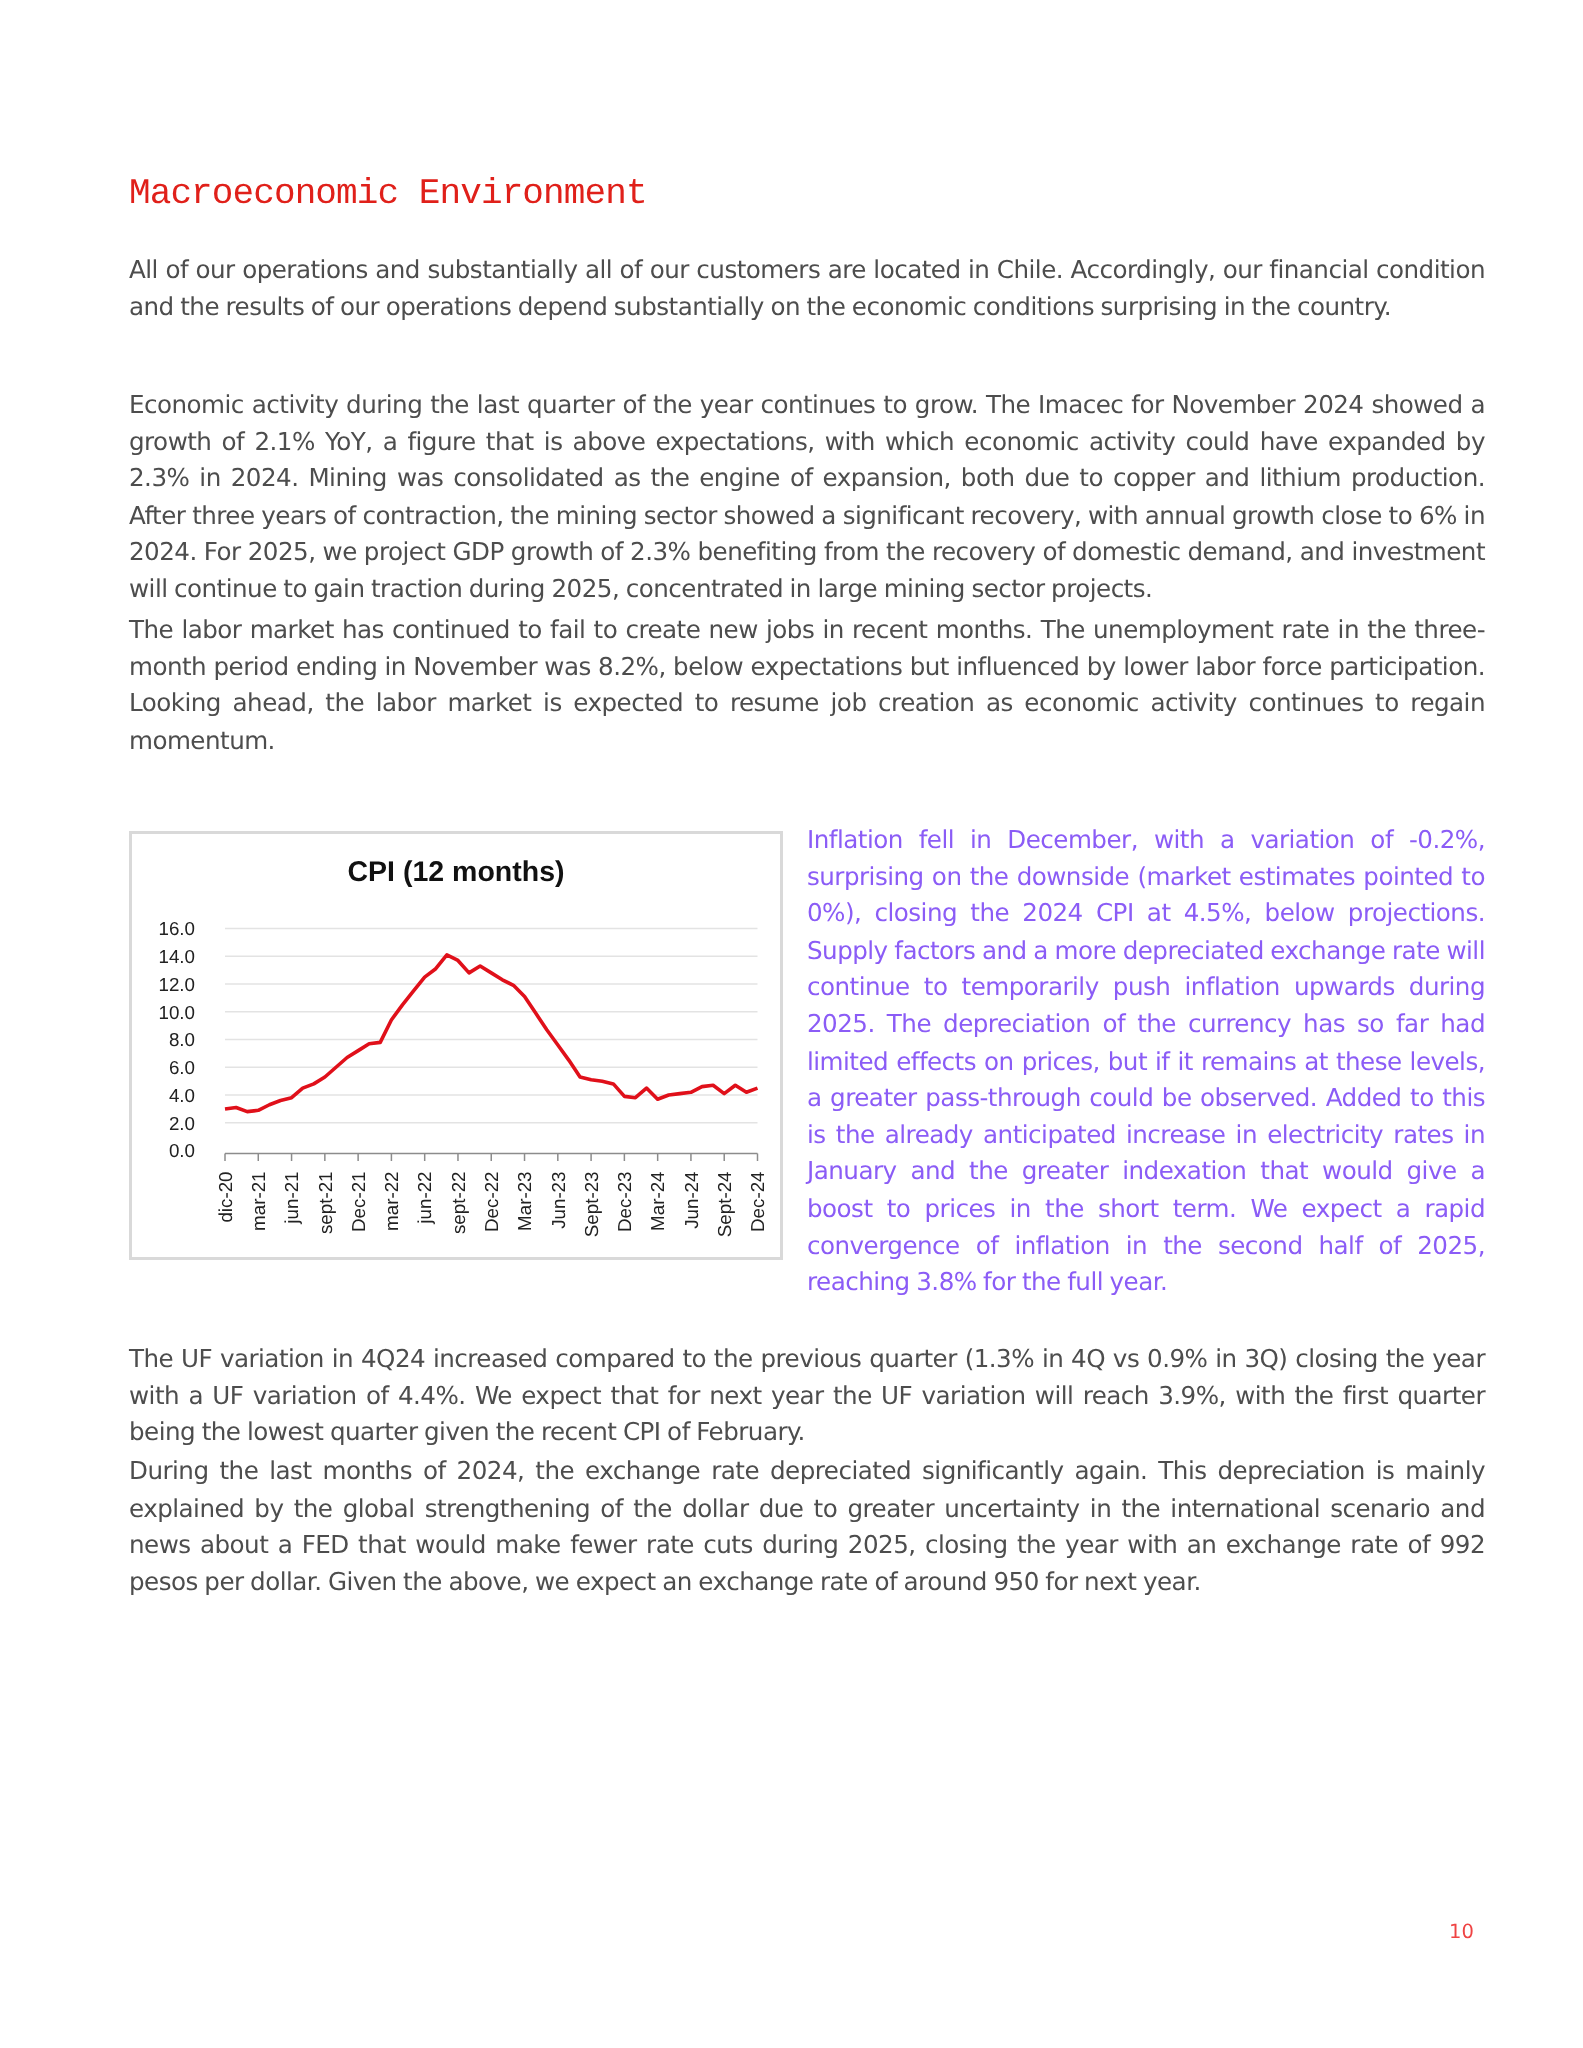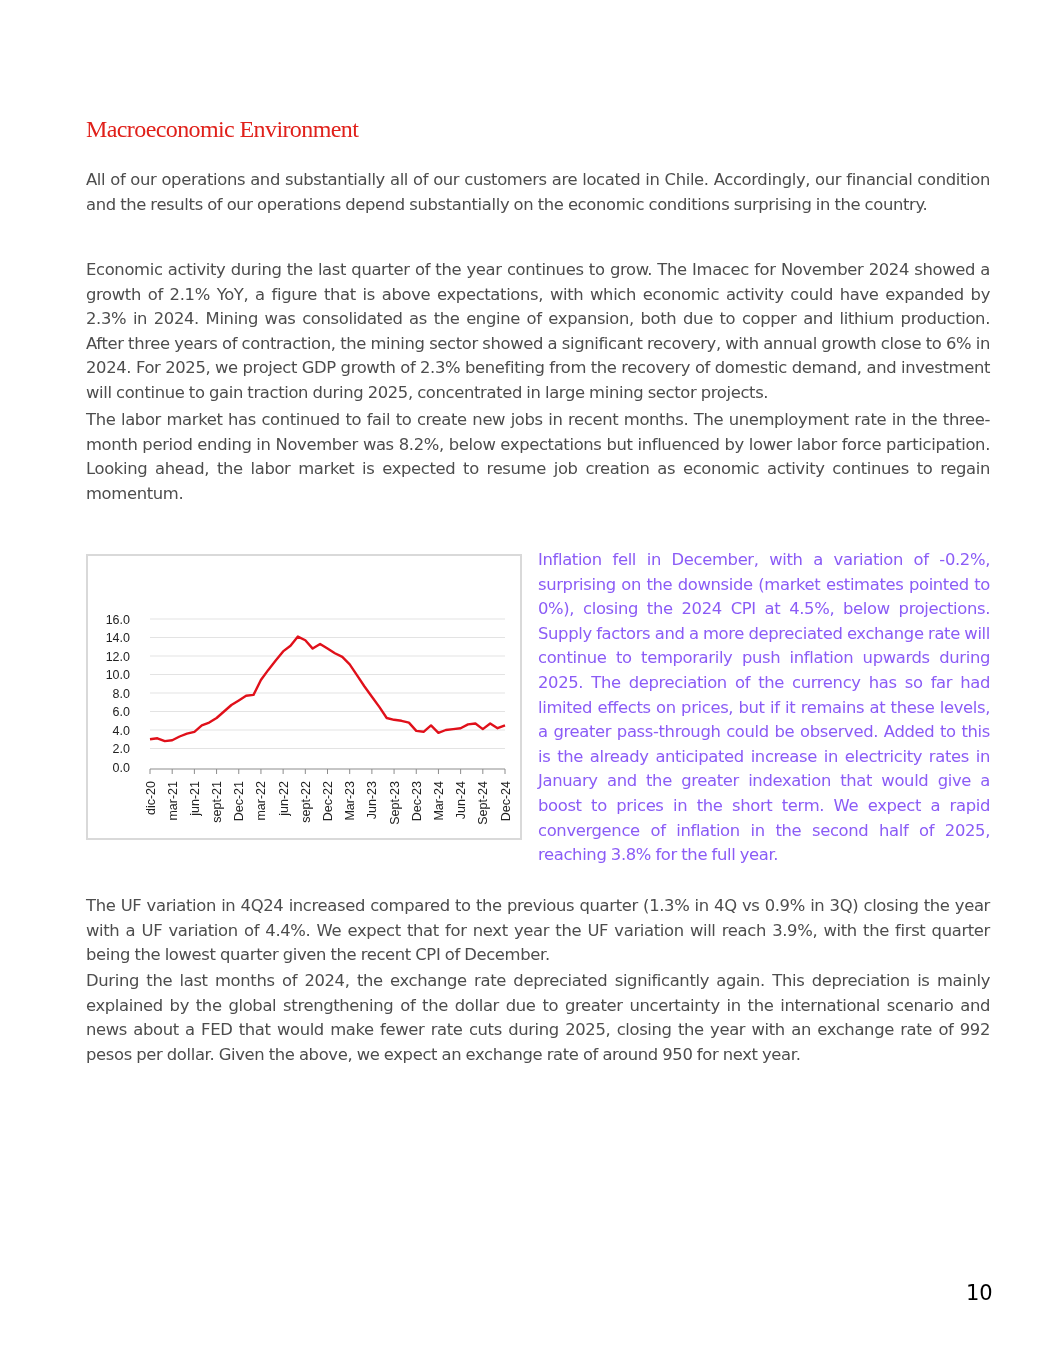--- a/index.html
+++ b/index.html
@@ -1,52 +1,53 @@
 <!DOCTYPE html>
 <html><head>
 <meta charset="utf-8">
 <style>
   html, body { margin: 0; padding: 0; background: #ffffff; }
   body { width: 1055px; height: 1365px; position: relative; overflow: hidden;
          font-family: "DejaVu Sans", sans-serif; color: #4a4a4a; }
   h1.title { position: absolute; left: 86px; top: 116px; margin: 0;
-             font-family: Liberation Serif, serif; font-weight: normal;
+             font-family: Liberation Mono, monospace; font-weight: normal;
              font-size: 24px; color: #e0201a; letter-spacing: -0.6px; }
   p.para { position: absolute; left: 86px; width: 904px; margin: 0;
            font-size: 16.4px; line-height: 24.6px; text-align: justify;
            color: #4d4d4d; letter-spacing: -0.35px; word-spacing: -0.5px; }
   #p1 { top: 168px; }
   #p2 { top: 258px; }
   #p3 { top: 408px; }
   #p5 { top: 894px; }
   #p6 { top: 969px; }
   #p4 { position: absolute; left: 538px; top: 548px; width: 452px; margin: 0;
         font-size: 16.4px; line-height: 24.6px; text-align: justify; color: #8b5cf6;
         letter-spacing: -0.35px; word-spacing: -0.5px; }
   .chart-box { position: absolute; left: 86px; top: 554px; width: 436px; height: 286px;
                border: 2px solid #d9d9d9; background: #fff; box-sizing: border-box; }
   .chart-title { position: absolute; left: 0; width: 100%; top: 15px; text-align: center;
                  font-family: "Liberation Sans", sans-serif; font-weight: bold;
                  font-size: 19px; color: #111; }
   svg.plot { position: absolute; left: 0; top: 0; }
   .ytick { font-family: "Liberation Sans", sans-serif; font-size: 12.5px; fill: #222; }
   .xtick { font-family: "Liberation Sans", sans-serif; font-size: 12.5px; fill: #222; }
-  .page-num { position: absolute; left: 966px; top: 1281px; font-size: 21px; color: #000000;
+  .page-num { position: absolute; left: 966px; top: 1281px; font-size: 13px; color: #ef4444;
               font-family: "DejaVu Sans", sans-serif; }
 </style>
 </head>
 <body>
 
 <h1 class="title">Macroeconomic Environment</h1>
 
 <p class="para" id="p1">All of our operations and substantially all of our customers are located in Chile. Accordingly, our financial condition and the results of our operations depend substantially on the economic conditions surprising in the country.</p>
 <p class="para" id="p2">Economic activity during the last quarter of the year continues to grow. The Imacec for November 2024 showed a growth of 2.1% YoY, a figure that is above expectations, with which economic activity could have expanded by 2.3% in 2024. Mining was consolidated as the engine of expansion, both due to copper and lithium production. After three years of contraction, the mining sector showed a significant recovery, with annual growth close to 6% in 2024. For 2025, we project GDP growth of 2.3% benefiting from the recovery of domestic demand, and investment will continue to gain traction during 2025, concentrated in large mining sector projects.</p>
 <p class="para" id="p3">The labor market has continued to fail to create new jobs in recent months. The unemployment rate in the three-month period ending in November was 8.2%, below expectations but influenced by lower labor force participation. Looking ahead, the labor market is expected to resume job creation as economic activity continues to regain momentum.</p>
 
 <div class="chart-box">
+  <div class="chart-title">CPI (12 months)</div>
   <svg class="plot" id="plot" width="436" height="286">
       <text x="42" y="215.5" text-anchor="end" class="ytick">0.0</text>
       <line x1="62" x2="417" y1="192.5" y2="192.5" stroke="#e3e3e3" stroke-width="1"></line>
       <text x="42" y="197" text-anchor="end" class="ytick">2.0</text>
       <line x1="62" x2="417" y1="174" y2="174" stroke="#e3e3e3" stroke-width="1"></line>
       <text x="42" y="178.5" text-anchor="end" class="ytick">4.0</text>
       <line x1="62" x2="417" y1="155.5" y2="155.5" stroke="#e3e3e3" stroke-width="1"></line>
       <text x="42" y="160" text-anchor="end" class="ytick">6.0</text>
       <line x1="62" x2="417" y1="137" y2="137" stroke="#e3e3e3" stroke-width="1"></line>
       <text x="42" y="141.5" text-anchor="end" class="ytick">8.0</text>
@@ -91,16 +92,16 @@
       <text class="xtick" text-anchor="end" transform="translate(377.125,225) rotate(-90)">Jun-24</text>
       <line x1="394.8125" x2="394.8125" y1="213" y2="218" stroke="#8c8c8c" stroke-width="1"></line>
       <text class="xtick" text-anchor="end" transform="translate(399.3125,225) rotate(-90)">Sept-24</text>
       <line x1="417" x2="417" y1="213" y2="218" stroke="#8c8c8c" stroke-width="1"></line>
       <text class="xtick" text-anchor="end" transform="translate(421.5,225) rotate(-90)">Dec-24</text>
       <polyline points="62.0,183.3 69.4,182.3 76.8,185.1 84.2,184.2 91.6,180.5 99.0,177.7 106.4,175.8 113.8,169.4 121.2,166.6 128.6,162.0 136.0,155.5 143.4,149.0 150.8,144.4 158.1,139.8 165.5,138.9 172.9,124.0 180.3,113.9 187.7,104.6 195.1,95.4 202.5,89.8 209.9,80.6 217.3,84.3 224.7,92.6 232.1,88.0 239.5,92.6 246.9,97.2 254.3,100.9 261.7,108.3 269.1,119.4 276.5,130.5 283.9,140.7 291.3,150.9 298.7,162.0 306.1,163.8 313.5,164.8 320.9,166.6 328.3,174.9 335.6,175.8 343.0,169.4 350.4,176.8 357.8,174.0 365.2,173.1 372.6,172.2 380.0,168.4 387.4,167.5 394.8,173.1 402.2,167.5 409.6,172.2 417.0,169.4" fill="none" stroke="#e0101a" stroke-width="2.4" stroke-linejoin="round"></polyline>
     </svg>
 </div>
 
 <p id="p4">Inflation fell in December, with a variation of -0.2%, surprising on the downside (market estimates pointed to 0%), closing the 2024 CPI at 4.5%, below projections. Supply factors and a more depreciated exchange rate will continue to temporarily push inflation upwards during 2025. The depreciation of the currency has so far had limited effects on prices, but if it remains at these levels, a greater pass-through could be observed. Added to this is the already anticipated increase in electricity rates in January and the greater indexation that would give a boost to prices in the short term. We expect a rapid convergence of inflation in the second half of 2025, reaching 3.8% for the full year.</p>
-<p class="para" id="p5">The UF variation in 4Q24 increased compared to the previous quarter (1.3% in 4Q vs 0.9% in 3Q) closing the year with a UF variation of 4.4%. We expect that for next year the UF variation will reach 3.9%, with the first quarter being the lowest quarter given the recent CPI of December.</p>
+<p class="para" id="p5">The UF variation in 4Q24 increased compared to the previous quarter (1.3% in 4Q vs 0.9% in 3Q) closing the year with a UF variation of 4.4%. We expect that for next year the UF variation will reach 3.9%, with the first quarter being the lowest quarter given the recent CPI of February.</p>
 <p class="para" id="p6">During the last months of 2024, the exchange rate depreciated significantly again. This depreciation is mainly explained by the global strengthening of the dollar due to greater uncertainty in the international scenario and news about a FED that would make fewer rate cuts during 2025, closing the year with an exchange rate of 992 pesos per dollar. Given the above, we expect an exchange rate of around 950 for next year.</p>
 
 <div class="page-num">10</div>
 
 </body></html>

